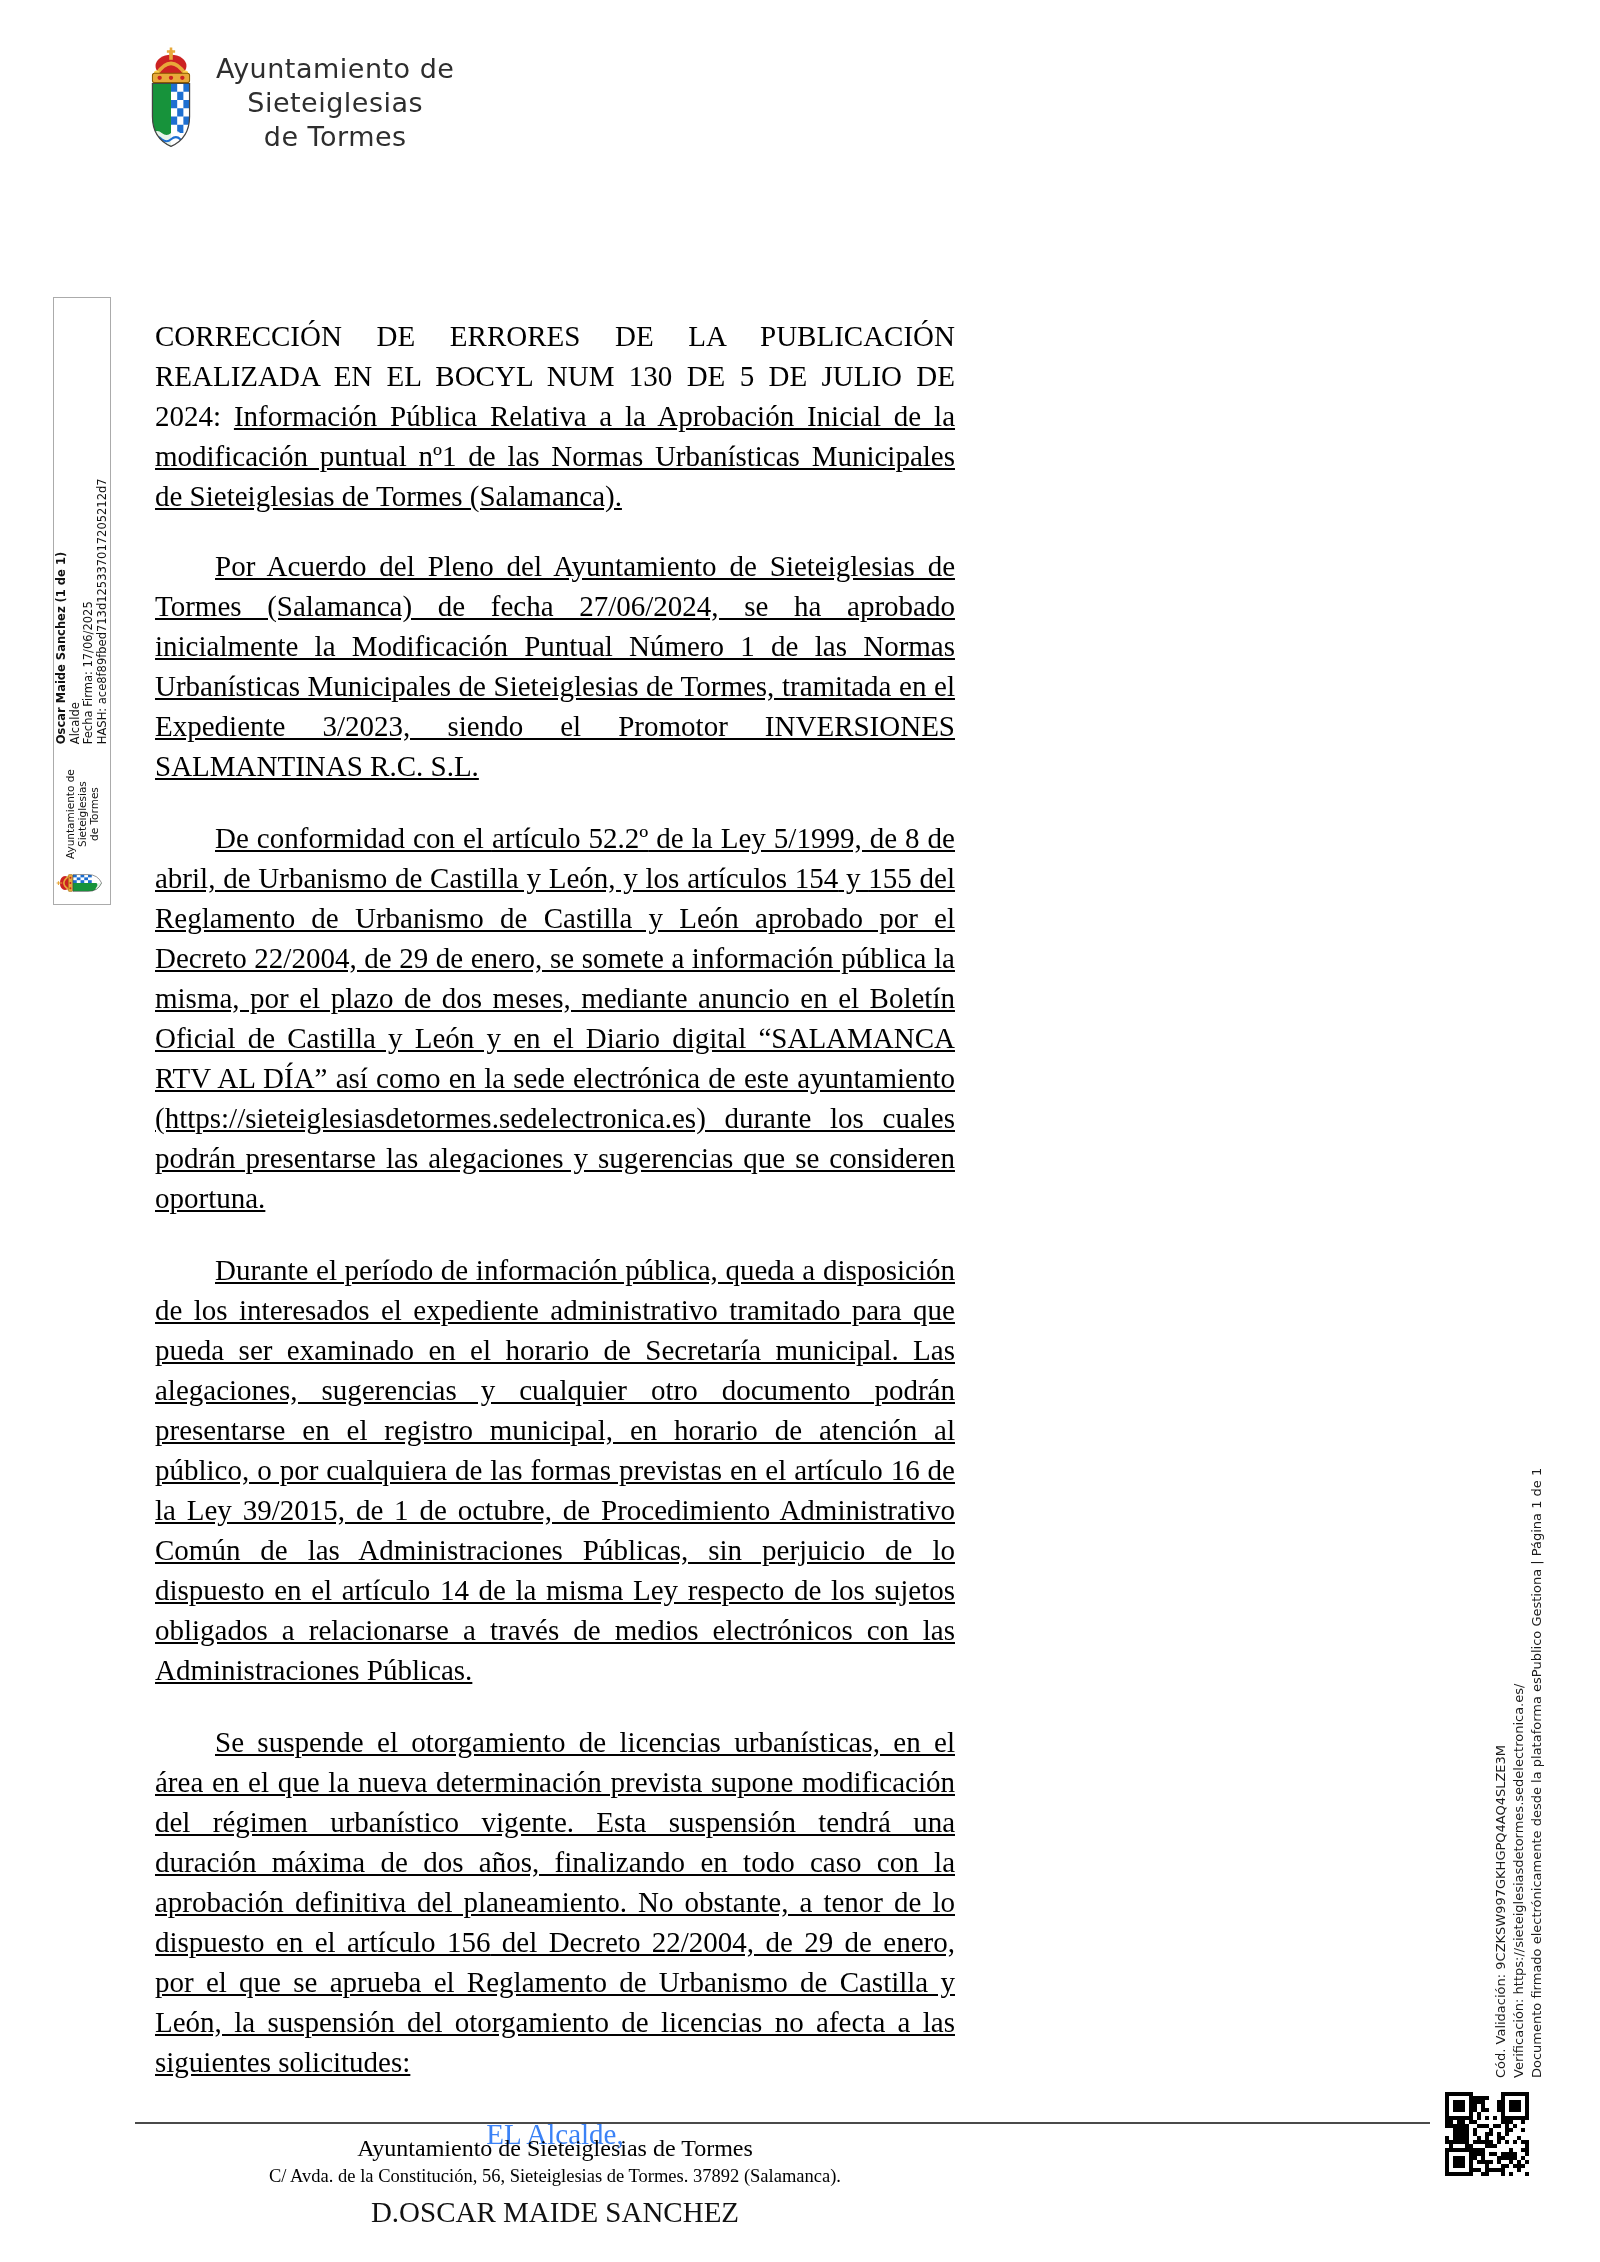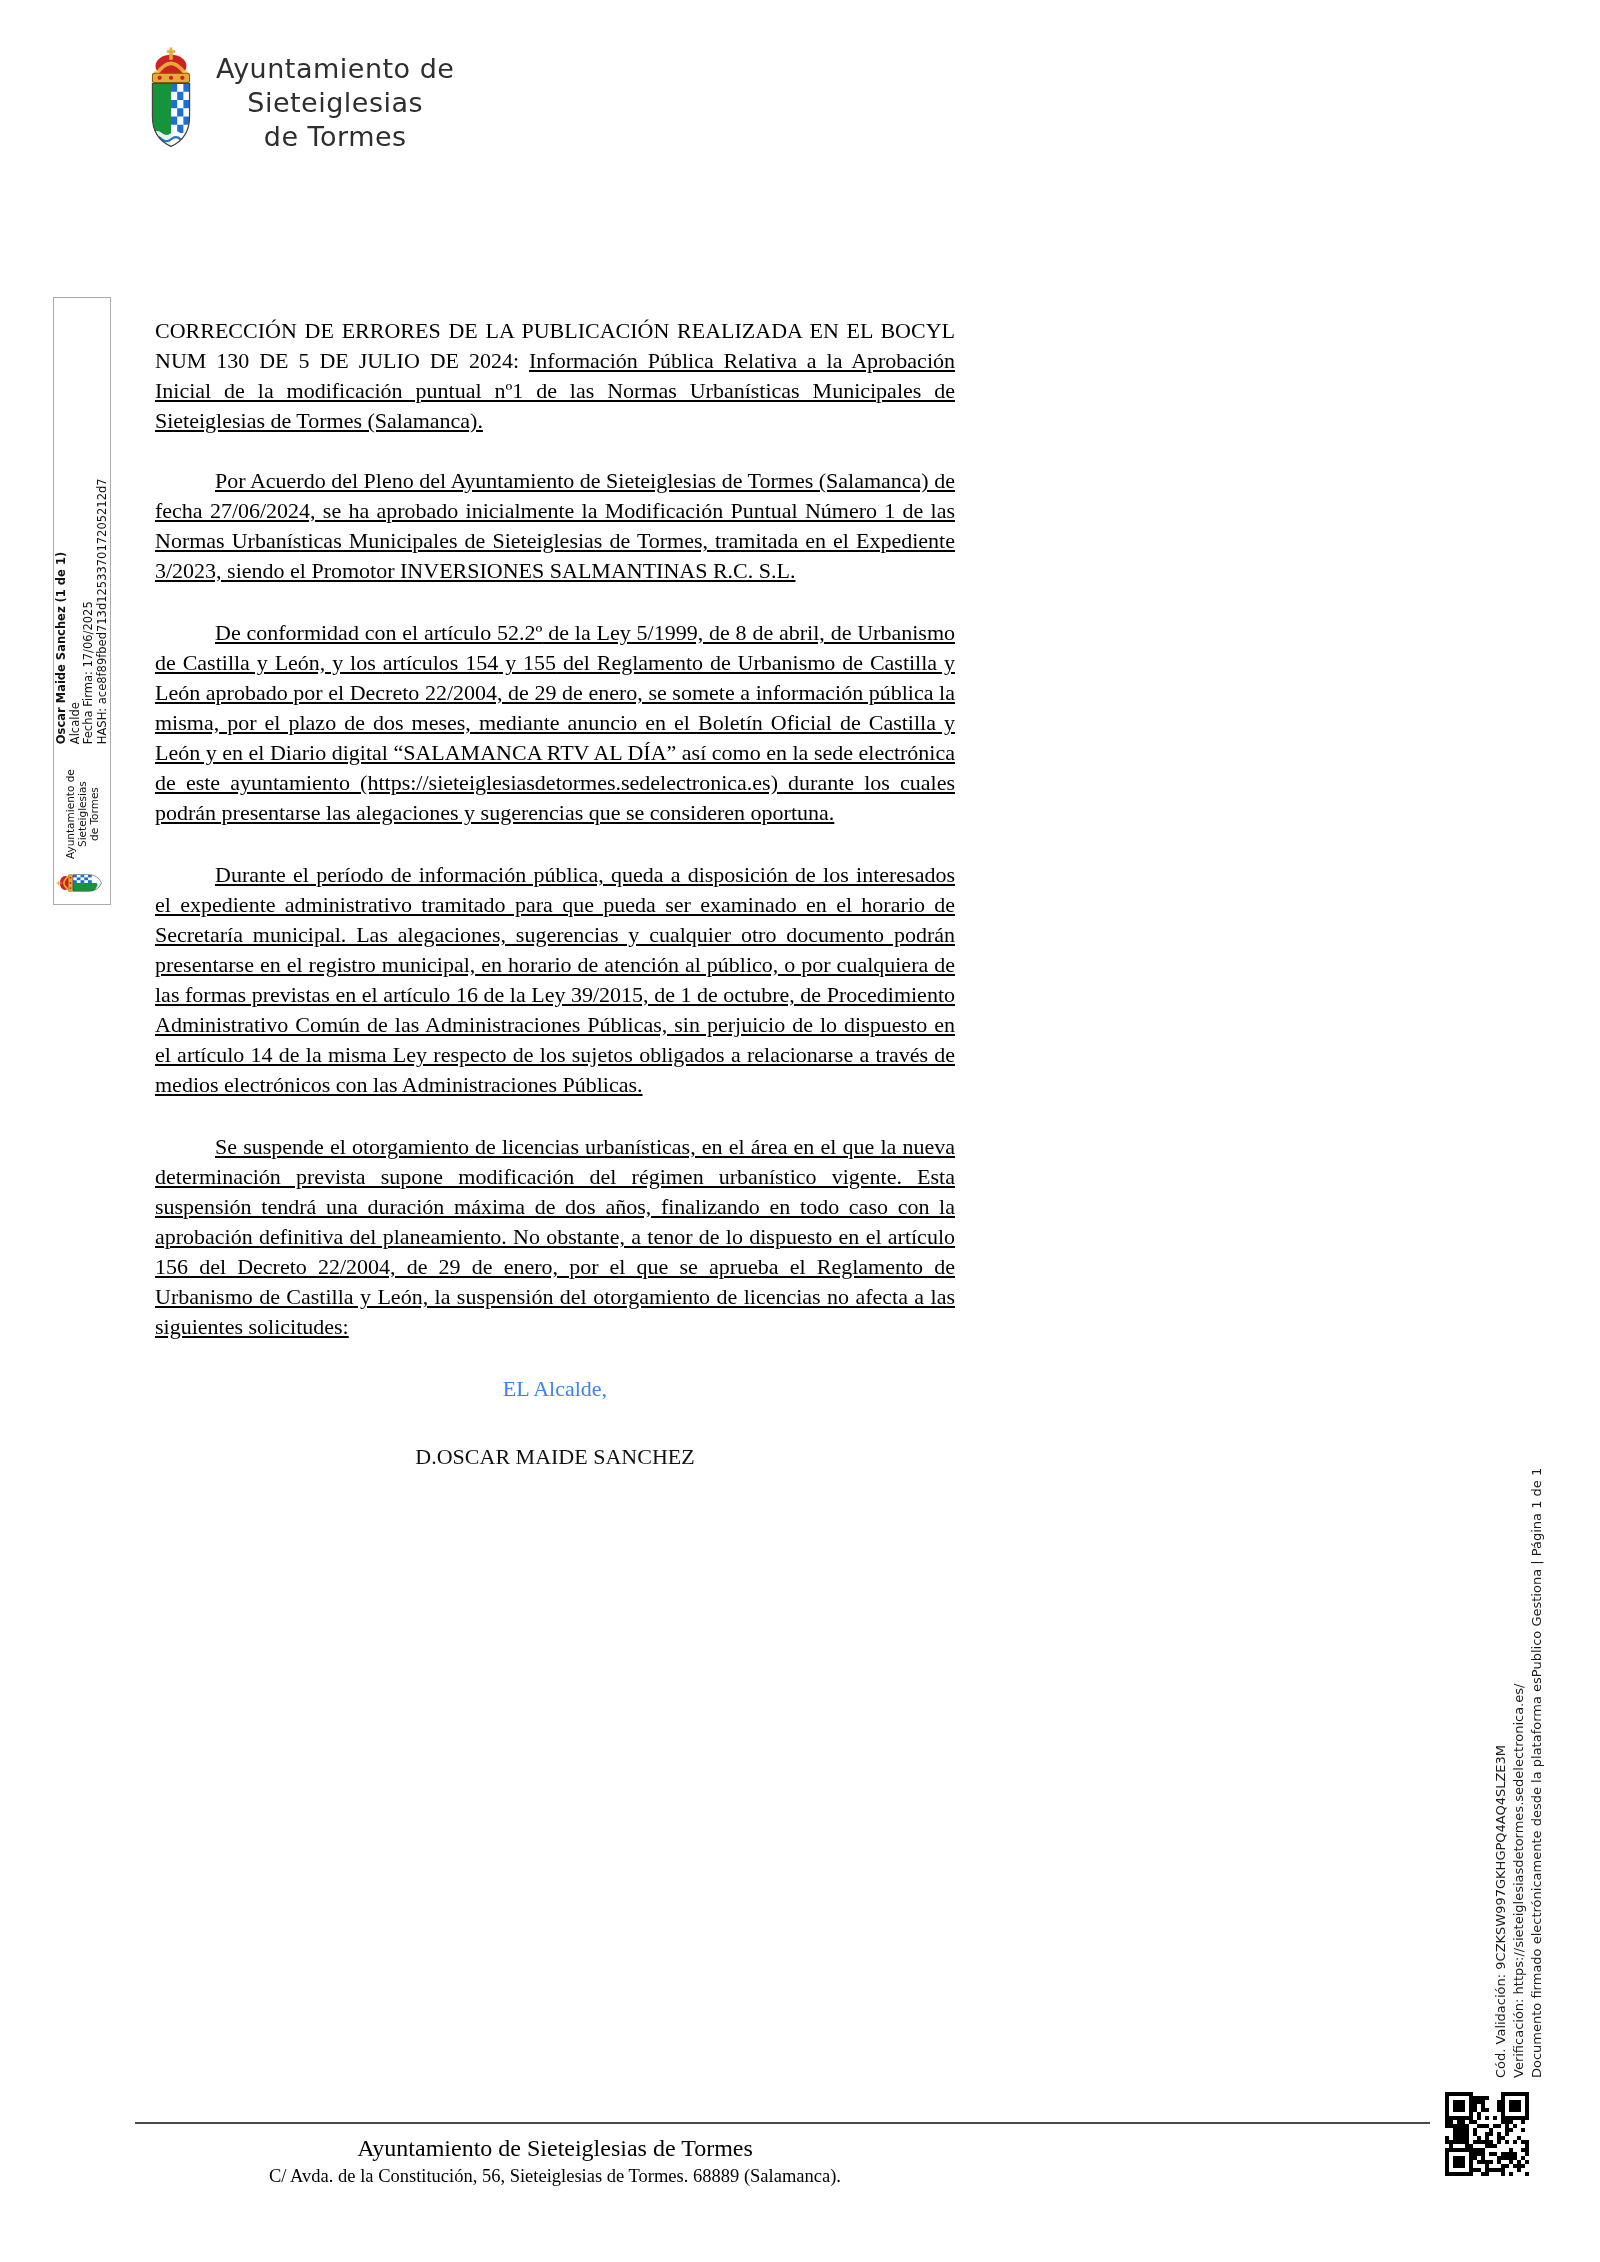--- a/index.html
+++ b/index.html
@@ -22,21 +22,21 @@
     position:absolute;width:604px;height:54px;left:1px;top:605px;
     transform:rotate(-90deg);transform-origin:0 0;
     display:flex;align-items:center;gap:9px;padding-left:5px;box-sizing:border-box;
     font-family:"DejaVu Sans", sans-serif;color:#111;
   }
   .side-org{font-size:10.5px;line-height:12px;text-align:center;white-space:nowrap;}
   .side-sig{font-size:11.5px;line-height:13.5px;margin-left:16px;white-space:nowrap;}
   .side-sig .name{font-weight:bold;}
 
   
-  .main{left:155px;top:316px;width:800px;font-size:22px;line-height:30px;}
+  .main{left:155px;top:316px;width:800px;font-size:29px;line-height:40px;}
   .para{text-align:justify;margin:0 0 32px 0;text-decoration:underline;}
   .para.indent{text-indent:60px;}
   .doc-title{text-align:justify;margin:0 0 30px 0;}
   .u{text-decoration:underline;}
   .list-item{margin:0 0 34px 60px;text-align:justify;}
   .date-line{margin:0 0 37px 60px;color:#222;}
   .sig-role{text-align:center;margin:0 0 38px 0;color:#3b82f6;}
   .sig-name{text-align:center;margin:16px;color:#111;}
 
   
@@ -322,14 +322,14 @@
         <rect x="0" y="14" width="7" height="7" fill="#000"></rect>
         <rect x="1" y="15" width="5" height="5" fill="#fff"></rect>
         <rect x="2" y="16" width="3" height="3" fill="#000"></rect>
       </g>
     </svg>
 </div>
 
 <div class="abs footer-rule"></div>
 <div class="abs footer">
   <div class="org">Ayuntamiento de Sieteiglesias de Tormes</div>
-  <div class="addr">C/ Avda. de la Constitución, 56, Sieteiglesias de Tormes. 68889 (Salamanca).</div>
+  <div class="addr">C/ Avda. de la Constitución, 56, Sieteiglesias de Tormes. 37892 (Salamanca).</div>
 </div>
 
 </body></html>

